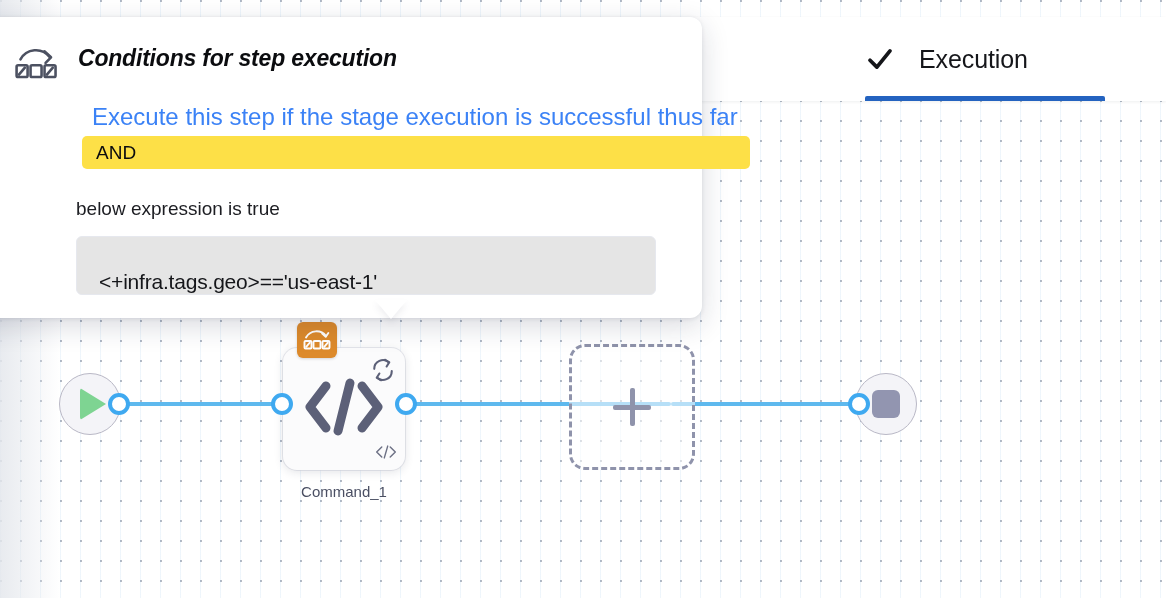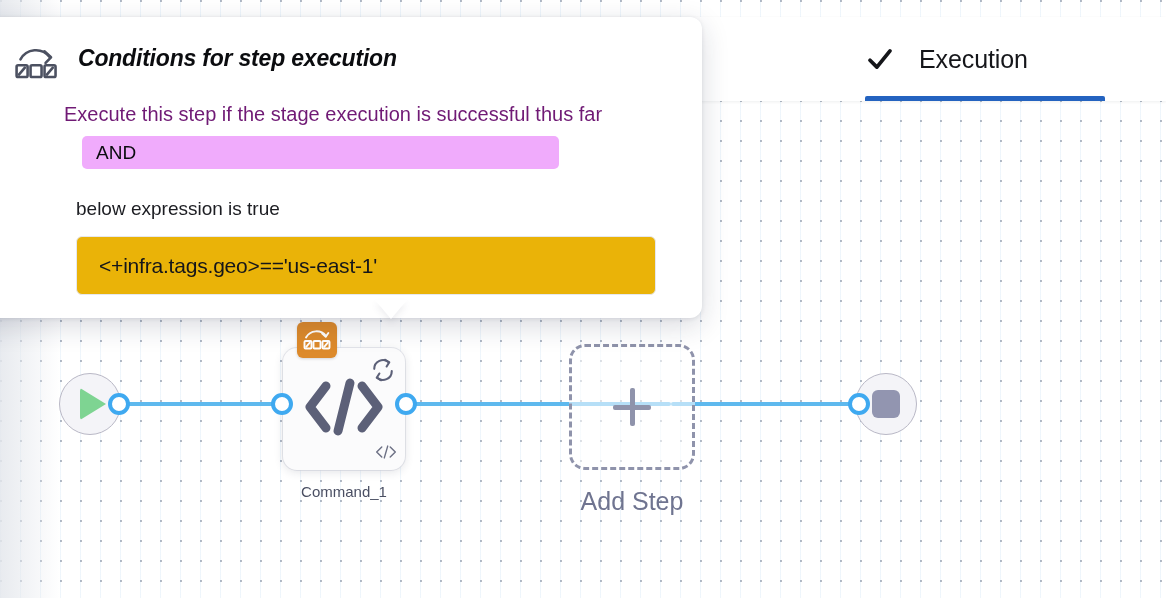--- a/index.html
+++ b/index.html
@@ -134,37 +134,37 @@
     z-index:21;
   }
   .pop-icon { position:absolute; left:54px; top:26px; width:44px; height:42px; }
   .pop-title {
     position:absolute; left:118px; top:28px;
     font-size:23px; font-weight:bold; color:#0b0c0f; letter-spacing:-0.2px;
     white-space:nowrap;
     font-style:italic;
   }
   .pop-line1 {
-    position:absolute; left:104px; top:86px;
-    font-size:20px; color:#701a75; white-space:nowrap;
+    position:absolute; left:132px; top:86px;
+    font-size:24px; color:#3b82f6; white-space:nowrap;
   }
   .and-field {
-    position:absolute; left:122px; top:119px; width:477px; height:33px;
-    background:#f0abfc; border-radius:5px;
+    position:absolute; left:122px; top:119px; width:668px; height:33px;
+    background:#fde047; border-radius:5px;
     display:flex; align-items:center; padding-left:14px;
     font-size:19px; color:#0b0c0f;
   }
   .pop-line2 {
     position:absolute; left:116px; top:181px;
     font-size:19px; color:#1c1d22; white-space:nowrap;
   }
   .expr-box {
     position:absolute; left:116px; top:219px; width:580px; height:59px;
-    background:#eab308; border:1px solid #e6e8ee; border-radius:6px;
-    display:flex; align-items:center; padding-left:22px;
+    background:#e5e5e5; border:1px solid #e6e8ee; border-radius:6px;
+    display:flex; align-items:flex-end; padding-left:22px;
     font-size:21px; color:#15161a; letter-spacing:-0.2px;
   }
 </style>
 </head>
 <body>
 
 <div id="root">
 
   <div class="canvas"></div>
   <div class="canvas-fade-left"></div>
@@ -238,21 +238,20 @@
     <div class="conn-dot" style="left:271px; top:292px;"></div>
     <div class="conn-dot" style="left:395px; top:292px;"></div>
     <div class="node-label">
       <span>Command_1</span>
     </div>
 
     <div class="add-step">
       <span class="plus-v"></span>
       <span class="plus-h"></span>
     </div>
-    <div class="add-label">Add Step</div>
 
     <div class="term-node" style="left:855px; top:272px;">
       <div class="stop-sq"></div>
     </div>
     <div class="conn-dot" style="left:848px; top:292px;"></div>
 
   </div>
 
   <div class="popover">
 

